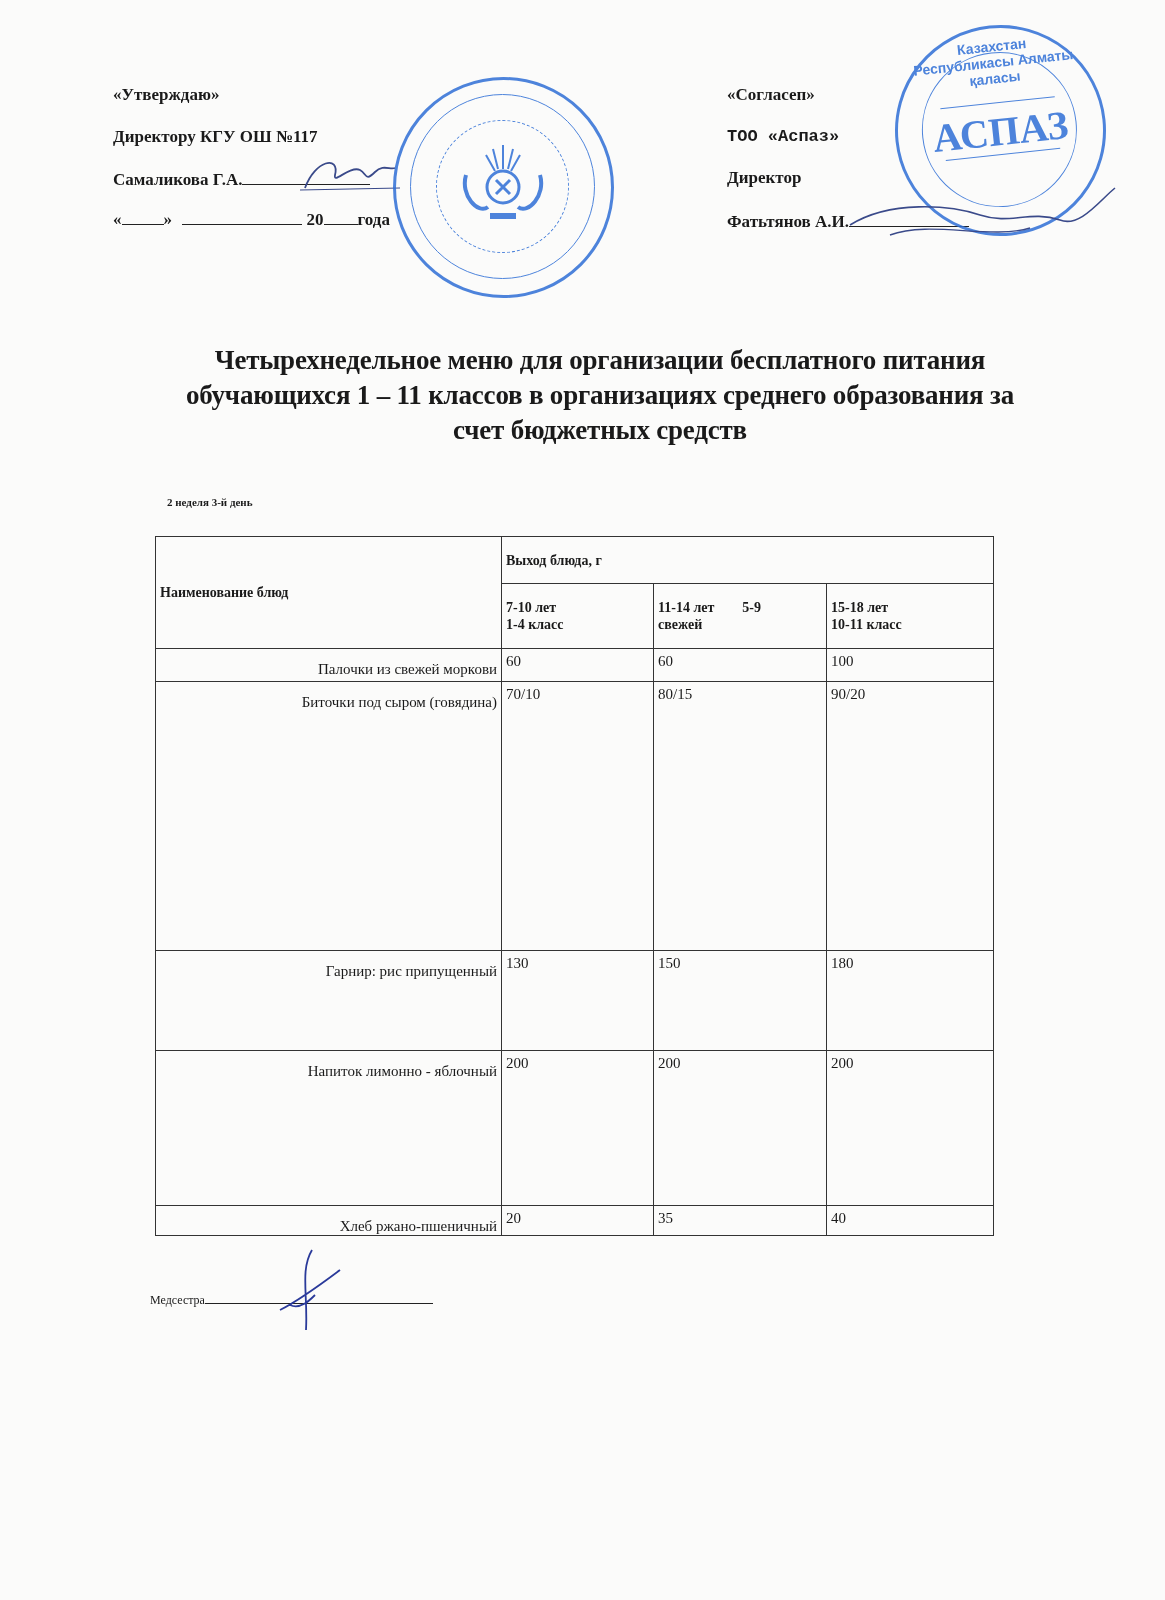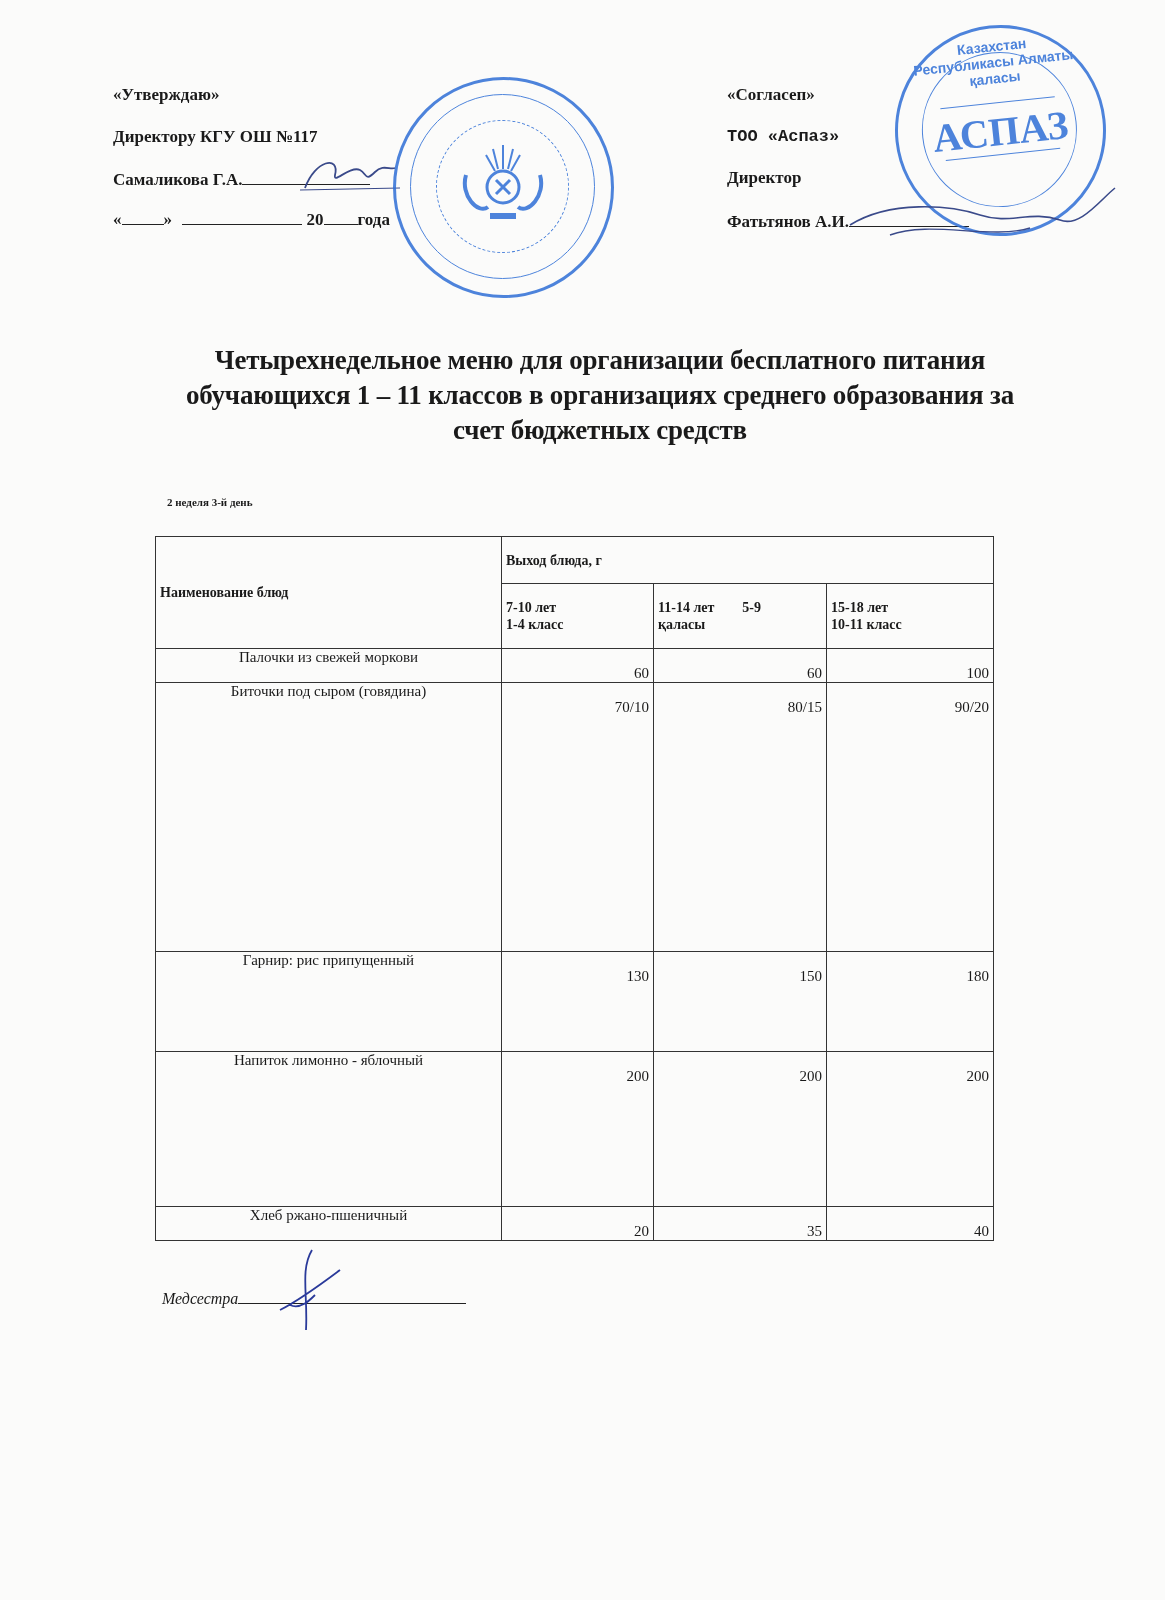--- a/index.html
+++ b/index.html
@@ -20,26 +20,26 @@
   .subtitle { left: 167px; top: 496px; font-weight: bold; font-size: 11px; }
   table.menu {
     position: absolute; left: 155px; top: 536px; width: 838px;
     border-collapse: collapse; table-layout: fixed;
     font-size: 15px;
   }
   table.menu td, table.menu th {
     border: 1.3px solid #333; padding: 0 4px; vertical-align: top;
   }
   table.menu th { font-weight: bold; font-size: 14px; text-align: left; vertical-align: middle; line-height: 17px; }
-  table.menu td.name { text-align: center; padding-left: 4px; padding-top: 0; }
-  table.menu td.val { text-align: right; padding-top: 16px; }
+  table.menu td.name { text-align: right; padding-left: 4px; padding-top: 12px; }
+  table.menu td.val { text-align: left; padding-top: 4px; }
   .stamp { position: absolute; border-radius: 50%; border: 3px solid #2f6fd6; opacity: 0.85; }
   .stamp-inner { position: absolute; border-radius: 50%; border: 1.5px solid #2f6fd6; }
   .stamp-text { position: absolute; color: #2f6fd6; font-family: "Liberation Sans", sans-serif; font-weight: bold; }
-  .nurse { left: 162px; top: 1287px; font-size: 16px; font-style: italic; }
+  .nurse { left: 150px; top: 1287px; font-size: 12px; }
 </style>
 </head>
 <body>
 
 <div class="abs hdr-line" style="left:113px; top:85px;">«Утверждаю»</div>
 <div class="abs hdr-line" style="left:113px; top:127px;">Директору КГУ ОШ №117</div>
 <div class="abs hdr-line" style="left:113px; top:168px;">
   <span>Самаликова Г.А.</span><span class="blank" style="width:128px;"></span>
 </div>
 <div class="abs hdr-line" style="left:113px; top:208px;">
@@ -100,21 +100,21 @@
     <th rowspan="2">Наименование блюд</th>
     <th colspan="3">Выход блюда, г</th>
   </tr>
   <tr style="height:65px;">
     <th>
       <div>7-10 лет</div>
       <div>1-4 класс</div>
     </th>
     <th>
       <div style="white-space:pre;">11-14 лет        5-9</div>
-      <div>қаласы</div>
+      <div>свежей</div>
     </th>
     <th>
       <div>15-18 лет</div>
       <div>10-11 класс</div>
     </th>
   </tr>
   <tr style="height:33px;">
     <td class="name">Палочки из свежей моркови</td>
     <td class="val">60</td>
     <td class="val">60</td>

